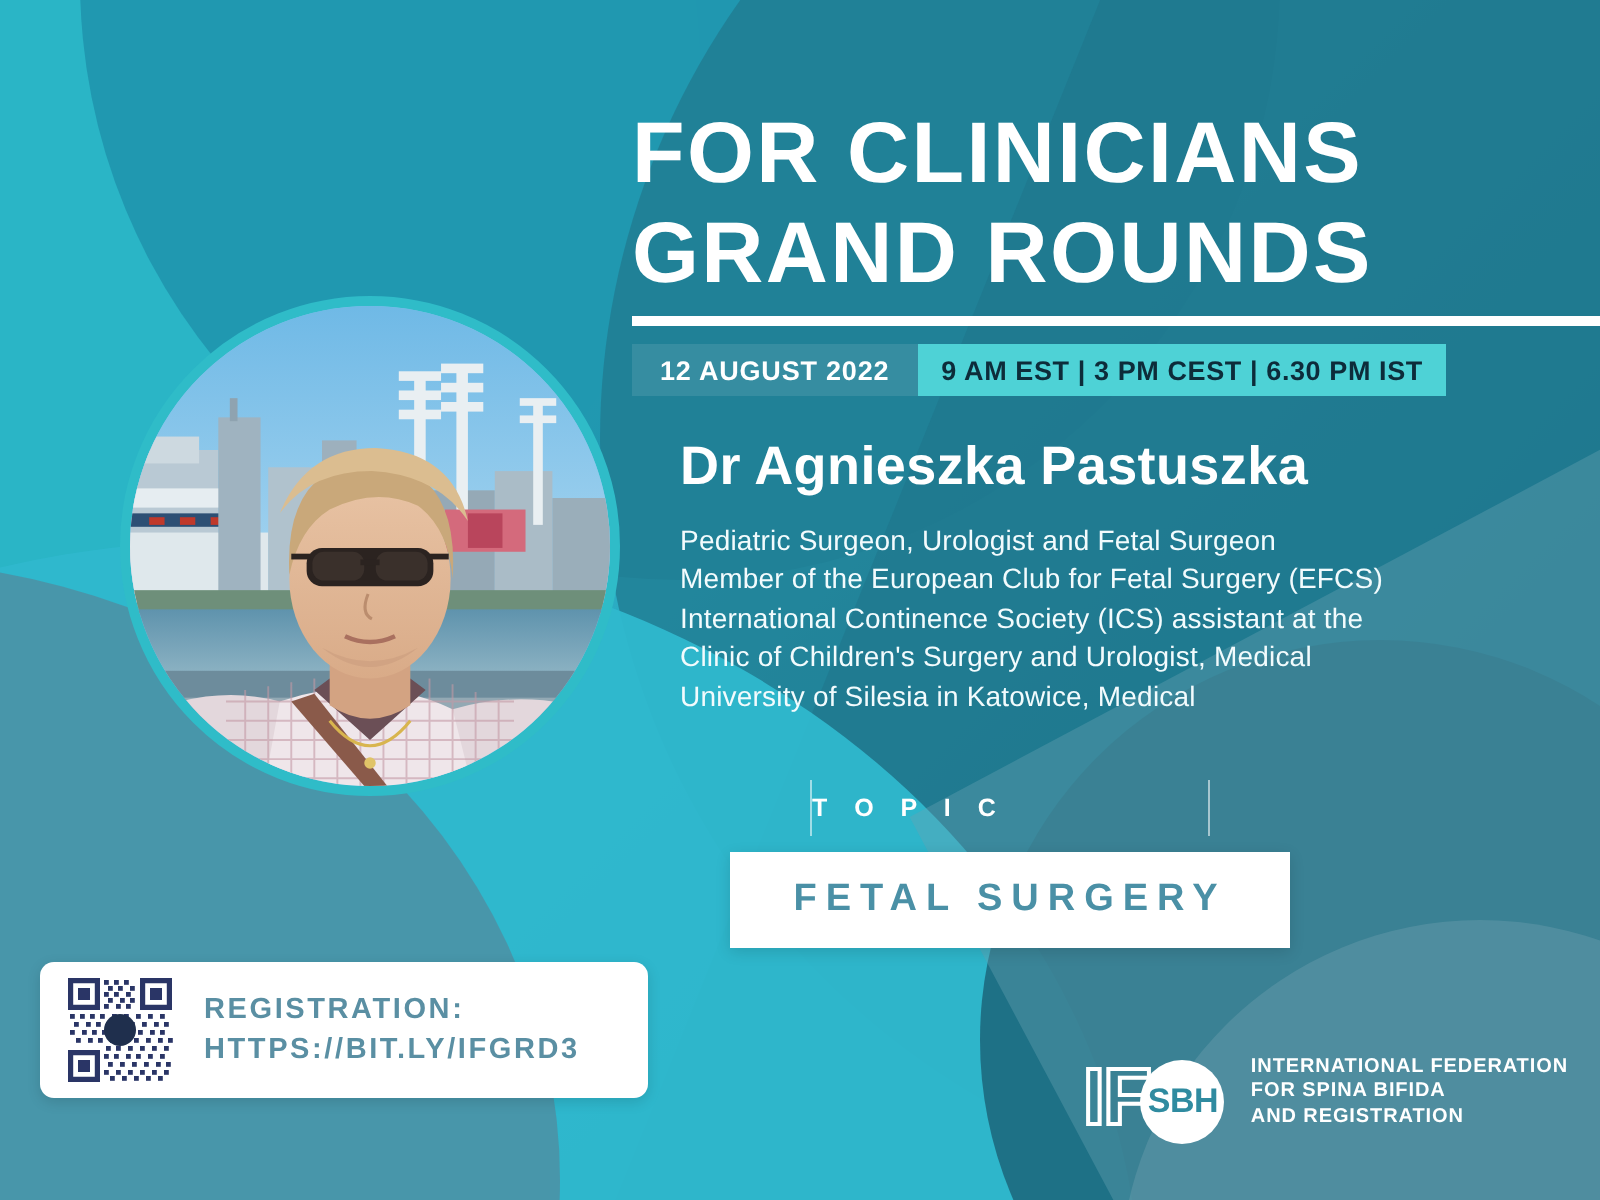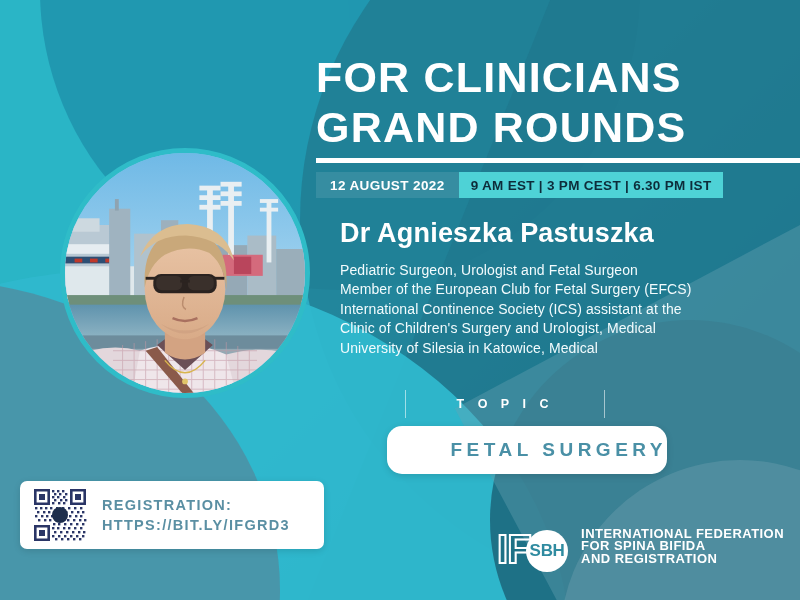--- a/index.html
+++ b/index.html
@@ -160,36 +160,36 @@
   }
   #speaker-bio div { white-space:nowrap; }
 
   
   #topic-frame {
     position:absolute;
     left:405px; top:390px;
     width:200px; height:28px;
     border-left:1px solid rgba(255,255,255,.55);
     border-right:1px solid rgba(255,255,255,.55);
-    display:flex; align-items:center; justify-content:center;
+    display:flex; align-items:center; 
   }
   #topic-label {
     color:#ffffff;
     font-size:12.5px;
     font-weight:bold;
     letter-spacing:5px;
   }
   #topic-box {
     position:absolute;
     left:365px; top:426px;
     width:280px; height:48px;
     background:#ffffff;
-    border-radius:15px;
+    border-radius:0;
     box-shadow:0 2px 7px rgba(0,0,0,.13);
-    display:flex; align-items:center; justify-content:flex-end;margin-left:22px;
+    display:flex; align-items:center; justify-content:center;
   }
   #topic-value {
     color:#4a90a6;
     font-size:19px;
     font-weight:bold;
     letter-spacing:4.5px;
   }
 
   
   #registration-box {
@@ -255,21 +255,21 @@
   }
   #logo-sbh {
     color:#2f8ba0;
     font-size:17px;
     font-weight:bold;
     letter-spacing:-.3px;
   }
   #logo-text {
     margin-left:6px;
     color:#ffffff;
-    font-size:13px;
+    font-size:10px;
     font-weight:bold;
     line-height:12.4px;
     letter-spacing:.45px;
   }
   #logo-text div { white-space:nowrap; }
 </style>
 </head>
 <body>
 
 <div id="poster">

